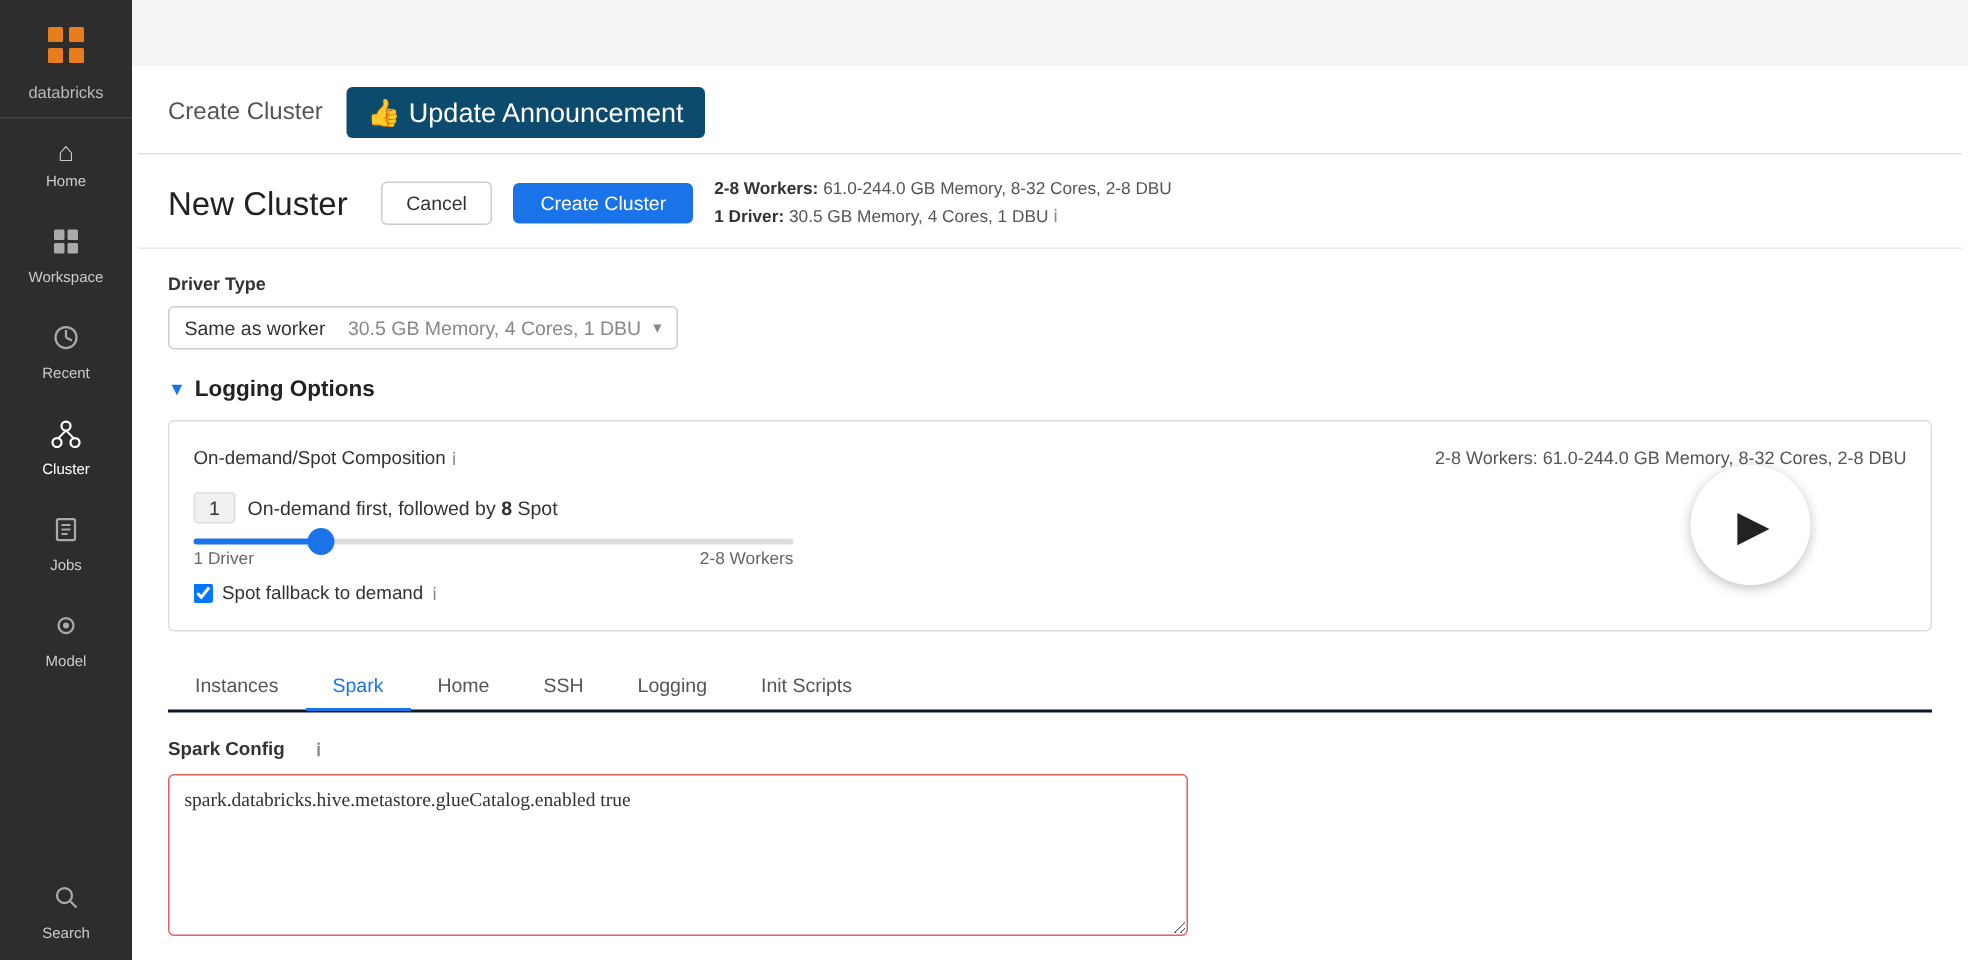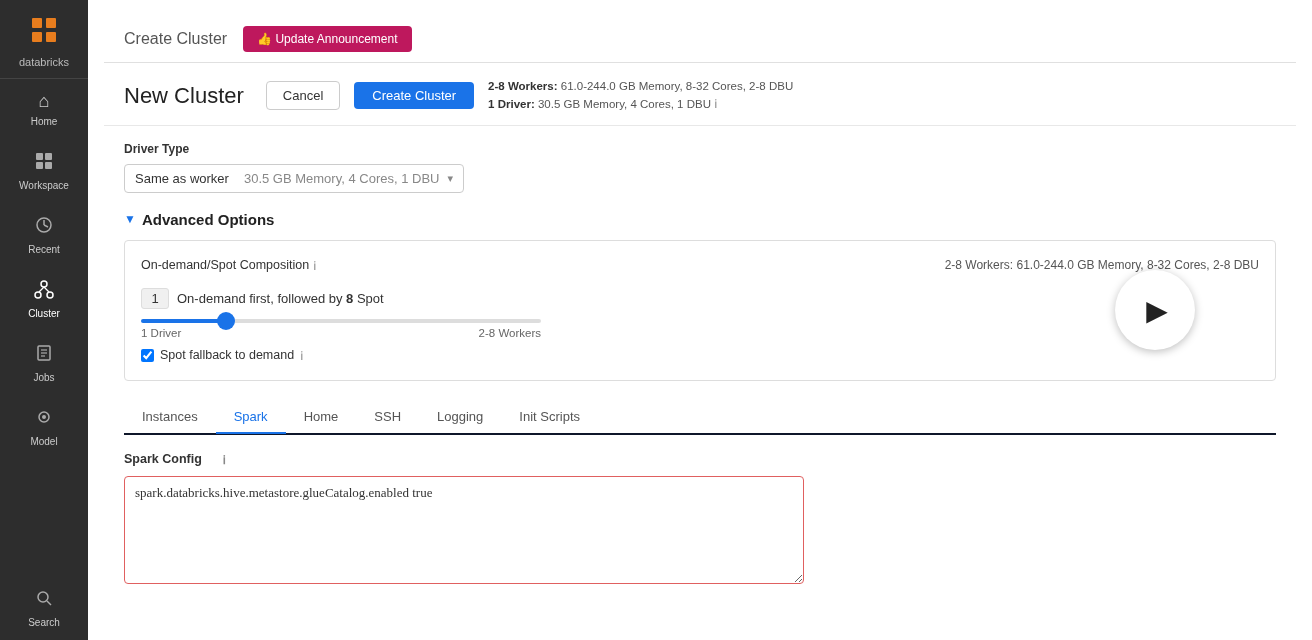--- a/index.html
+++ b/index.html
@@ -52,44 +52,45 @@
     .sidebar-item-label {
       font-size: 10px;
       text-align: center;
     }
 
     
     #main {
       flex: 1;
       background: #fff;
       overflow-y: auto;
-      padding: 16px;
+      padding: 4px;
+      margin-top: 44px;
     }
 
     
     .top-bar {
       display: flex;
       align-items: center;
       padding: 10px 20px;
       border-bottom: 1px solid #e0e0e0;
       background: #fff;
     }
     .page-title {
       font-size: 16px;
       color: #555;
       font-weight: 400;
       margin-right: 16px;
     }
     .update-btn {
-      background: #be185d;
+      background: #0c4a6e;
       color: #fff;
       border: none;
       border-radius: 4px;
       padding: 6px 14px;
-      font-size: 12px;
+      font-size: 18px;
       cursor: pointer;
       display: flex;
       align-items: center;
       gap: 6px;
     }
 
     
     .cluster-header {
       display: flex;
       align-items: center;
@@ -448,21 +449,21 @@
     <div class="driver-select-row">
       <div class="driver-select">
         <span class="driver-select-value">Same as worker</span>
         <span class="driver-select-spec">30.5 GB Memory, 4 Cores, 1 DBU</span>
         <span class="driver-chevron">▾</span>
       </div>
     </div>
 
     <div class="advanced-header">
       <span class="advanced-arrow">▼</span>
-      <span class="advanced-title">Advanced Options</span>
+      <span class="advanced-title">Logging Options</span>
     </div>
 
     <div class="composition-section">
       <div class="composition-header">
         <div class="composition-label">
           <span>On-demand/Spot Composition</span>
           <span class="info-icon">ℹ</span>
         </div>
         <div class="composition-workers">2-8 Workers: 61.0-244.0 GB Memory, 8-32 Cores, 2-8 DBU</div>
       </div>

